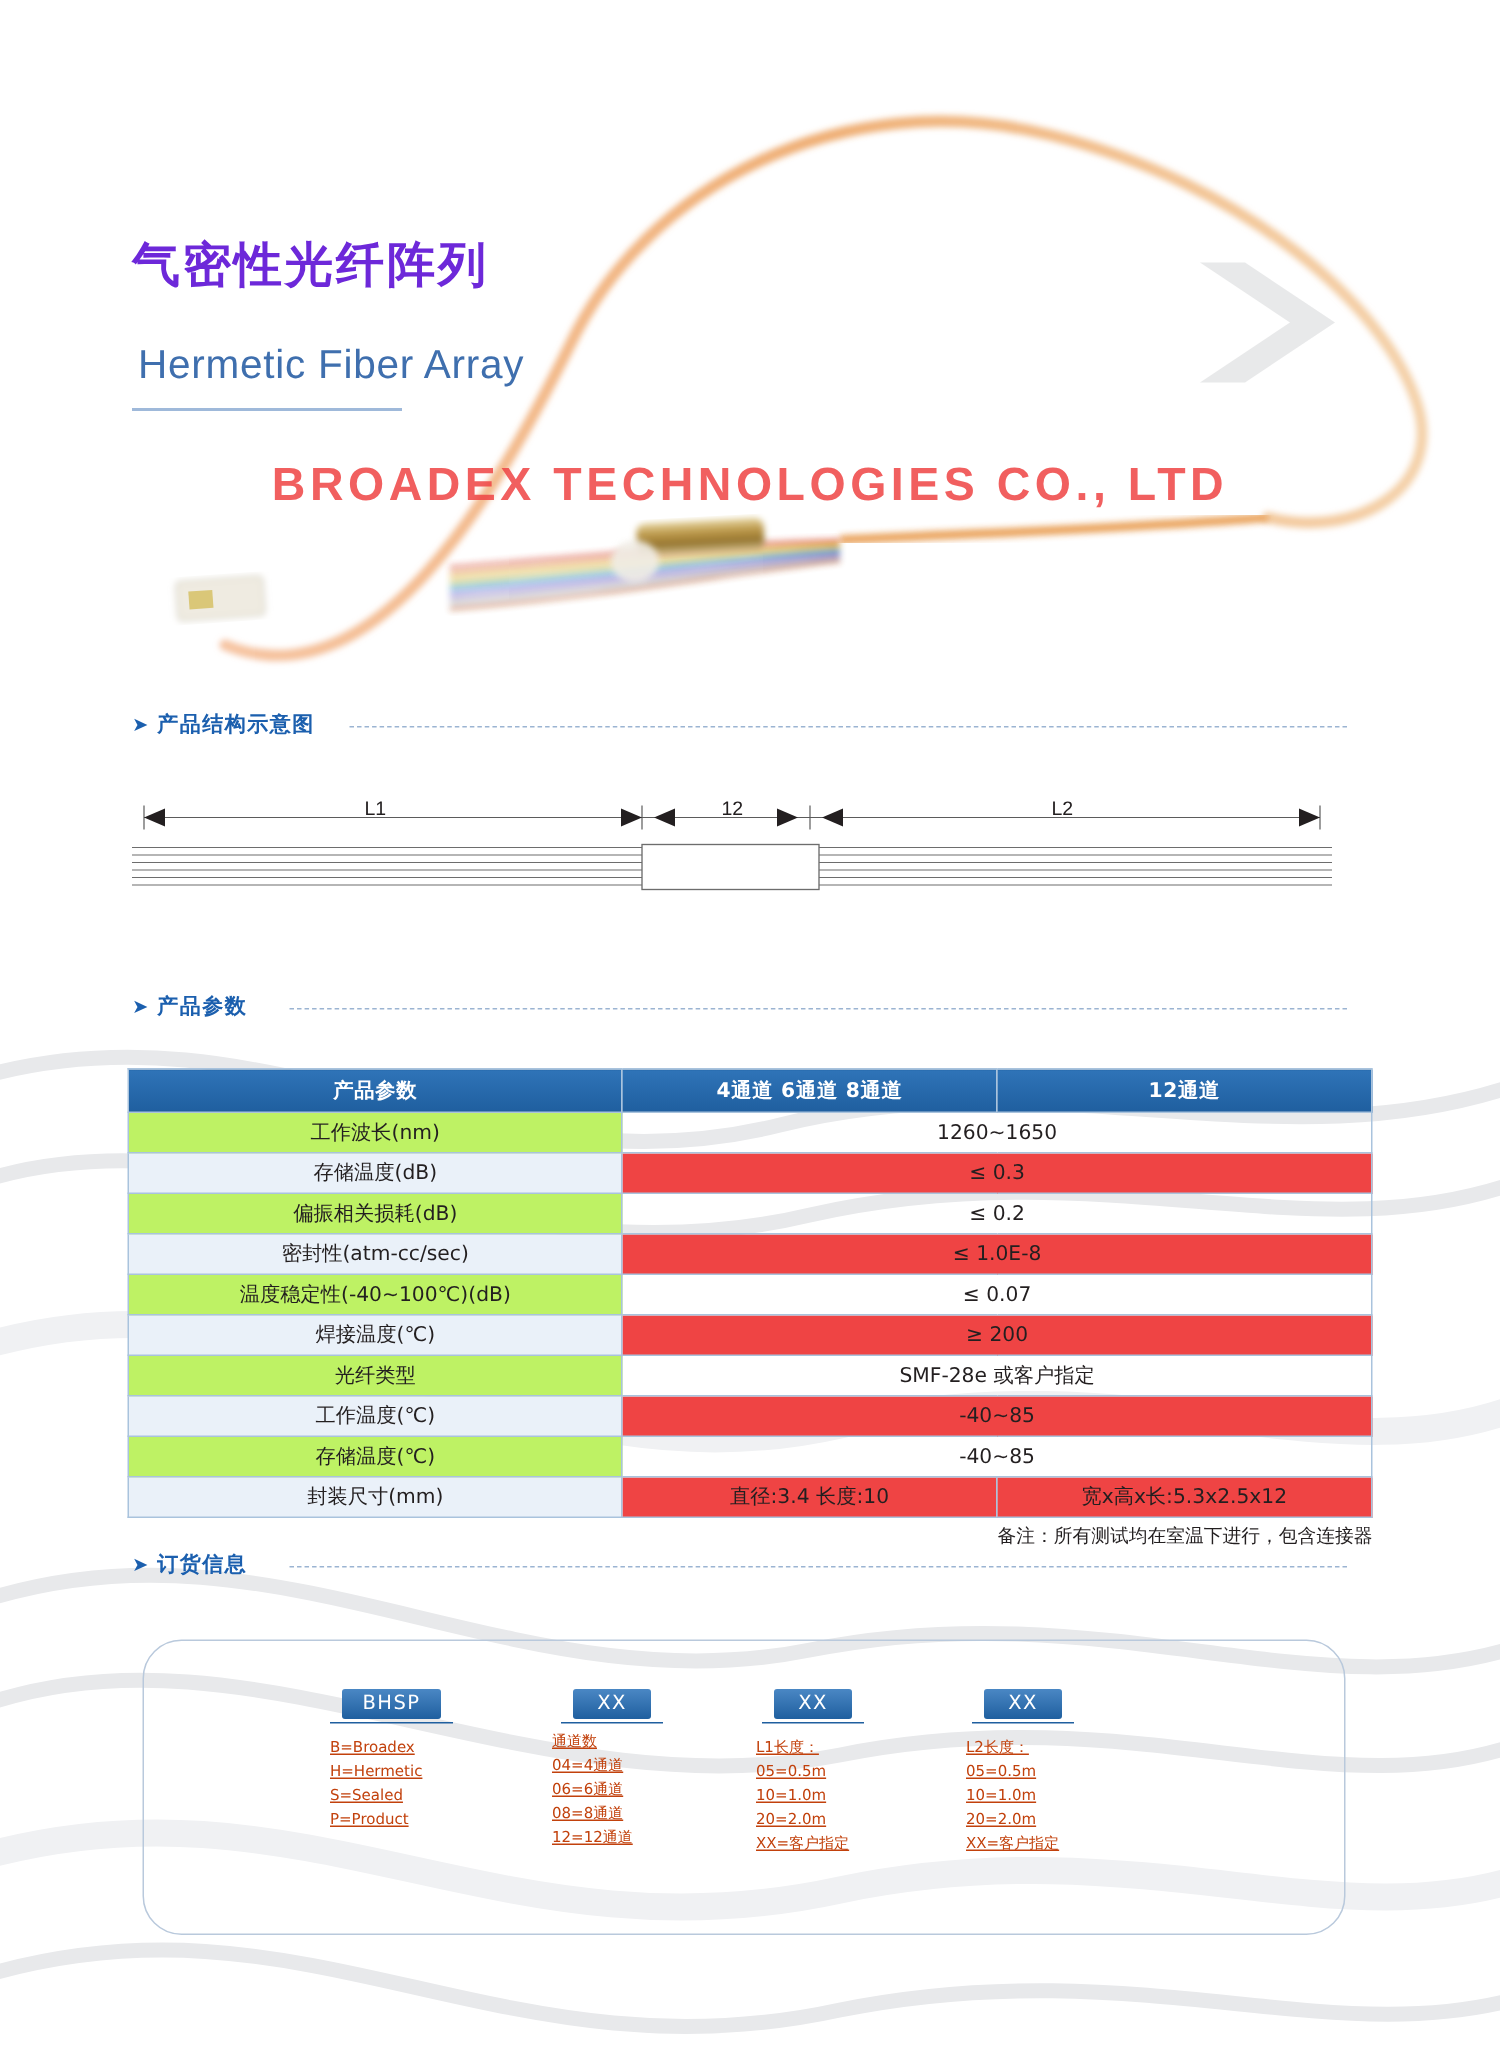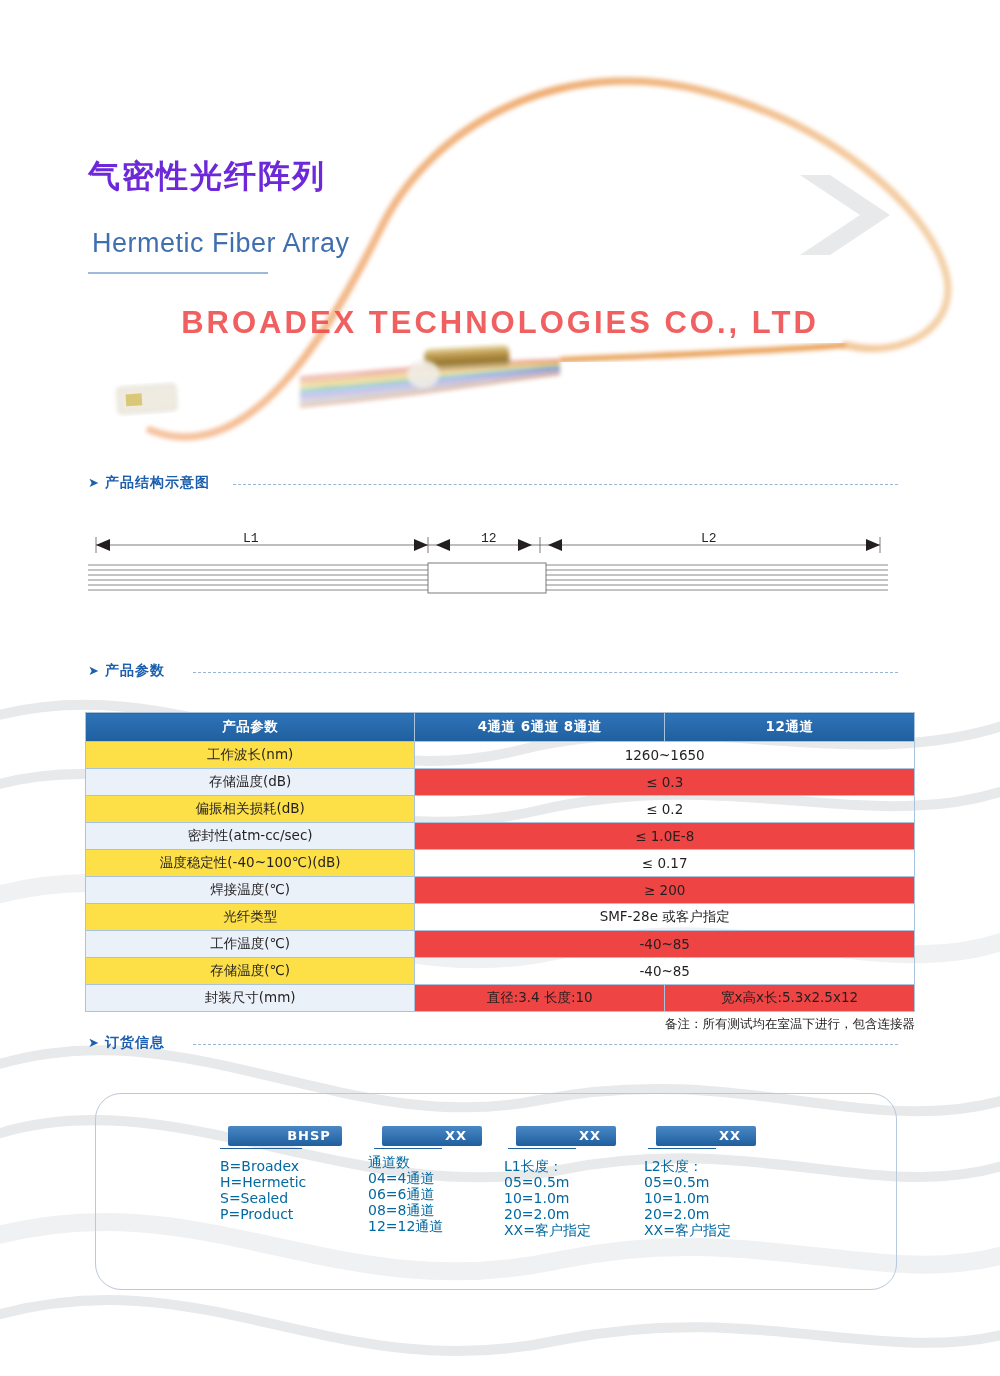--- a/index.html
+++ b/index.html
@@ -34,47 +34,47 @@
   }
 
   
   .sec{position:absolute;z-index:3;}
   .sec .bullet{color:#1b5fae;font-size:13px;margin-right:6px;}
   .sec .lbl{color:#1b5fae;font-size:14px;font-weight:bold;letter-spacing:1px;}
   .sec .dline{position:absolute;left:0;top:12px;height:1px;border-top:1px dashed #9bb4d2;}
 
   
   .draw{position:absolute;left:88px;top:515px;width:800px;height:100px;z-index:3;}
-  .dim-label{position:absolute;font-size:13px;color:#231f20;font-family:Liberation Mono, monospace;}
+  .dim-label{position:absolute;font-size:13px;color:#231f20;font-family:Liberation Sans, sans-serif;}
 
   
   .tbl-wrap{position:absolute;left:85px;top:712px;width:830px;z-index:3;}
   table{border-collapse:collapse;width:830px;font-size:13.5px;}
   th,td{border:1px solid #a9c3dd;text-align:center;padding:0;height:26px;}
   thead th{
     background:linear-gradient(to bottom,#2f74b8,#1f5f9f);
     color:#fff;font-weight:bold;height:28px;font-size:13.5px;letter-spacing:.5px;
   }
-  td.lbl-cell{background:#fde047;}
+  td.lbl-cell{background:#bef264;}
   tr.alt td{background:#ef4444;}
   tr.alt td.lbl-cell{background:#eaf1f9;}
   .note{position:absolute;right:0;top:100%;margin-top:4px;font-size:12.5px;color:#231f20;}
 
   
   .order-box{
     position:absolute;left:95px;top:1093px;width:800px;height:195px;
     border:1px solid #b9c9dc;border-radius:26px;background:transparent;z-index:3;
   }
   .code-chip{
     position:absolute;height:20px;line-height:20px;text-align:center;
     background:linear-gradient(to bottom,#4a87c4,#1f5f9f);
-    color:#fff;font-size:13px;font-weight:bold;border-radius:2px;letter-spacing:1px;padding-left:48px;
+    color:#fff;font-size:13px;font-weight:normal;border-radius:2px;letter-spacing:1px;
   }
   .code-underline{position:absolute;height:1px;background:#1f5f9f;}
-  .code-col{position:absolute;font-size:14px;line-height:16px;color:#0369a1;white-space:pre-line;}
+  .code-col{position:absolute;font-size:10px;line-height:16px;color:#c2410c;white-space:pre-line;text-decoration:underline;}
 </style>
 </head>
 <body>
 
 <svg class="bg-top" viewBox="0 0 1000 470" preserveAspectRatio="none">
   <defs>
     <linearGradient id="heroFade" x1="0" y1="0" x2="0" y2="1">
       <stop offset="0%" stop-color="#ffffff"></stop>
       <stop offset="100%" stop-color="#ffffff"></stop>
     </linearGradient>
@@ -219,21 +219,21 @@
       <tr>
         <td class="lbl-cell">偏振相关损耗(dB)</td>
         <td colspan="2">≤ 0.2</td>
       </tr>
       <tr class="alt">
         <td class="lbl-cell">密封性(atm-cc/sec)</td>
         <td colspan="2">≤ 1.0E-8</td>
       </tr>
       <tr>
         <td class="lbl-cell">温度稳定性(-40~100℃)(dB)</td>
-        <td colspan="2">≤ 0.17</td>
+        <td colspan="2">≤ 0.07</td>
       </tr>
       <tr class="alt">
         <td class="lbl-cell">焊接温度(℃)</td>
         <td colspan="2">≥ 200</td>
       </tr>
       <tr>
         <td class="lbl-cell">光纤类型</td>
         <td colspan="2">SMF-28e 或客户指定</td>
       </tr>
       <tr class="alt">

